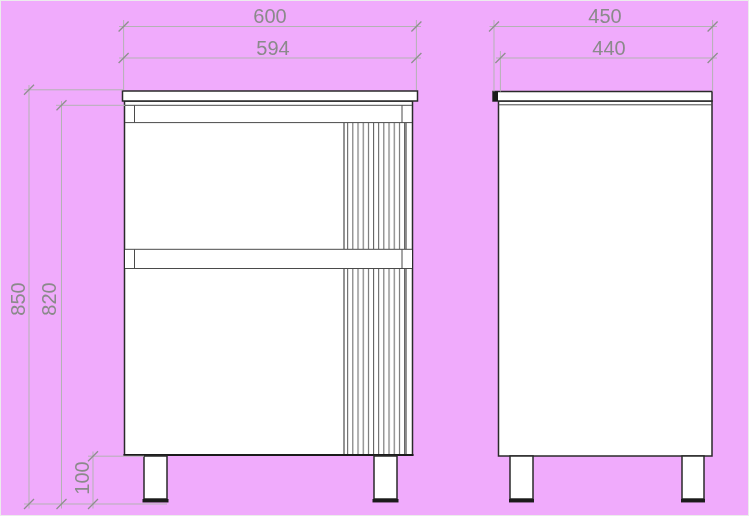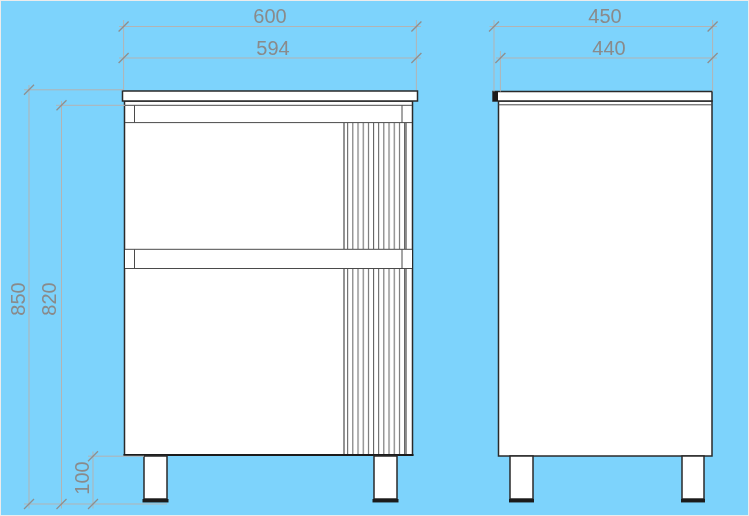--- a/index.html
+++ b/index.html
@@ -1,19 +1,19 @@
 <!DOCTYPE html>
 <html><head>
 <meta charset="utf-8">
 <style>
   html,body{margin:0;padding:0;background:#fff;}
   .canvas{
     position:relative;
     width:749px;height:516px;
-    background:#7dd3fc;
+    background:#f0abfc;
     border:1px solid #ececec;
     box-sizing:border-box;
     font-family:"Liberation Sans", sans-serif;
   }
   svg{display:block;}
   
   .heavy{stroke:#1b1b1b;stroke-width:2;fill:none;}
   .outline{stroke:#2a2a2a;stroke-width:1.5;fill:#ffffff;}
   .thin{stroke:#4a4a4a;stroke-width:1;fill:none;}
   .flutefill{stroke:none;}

